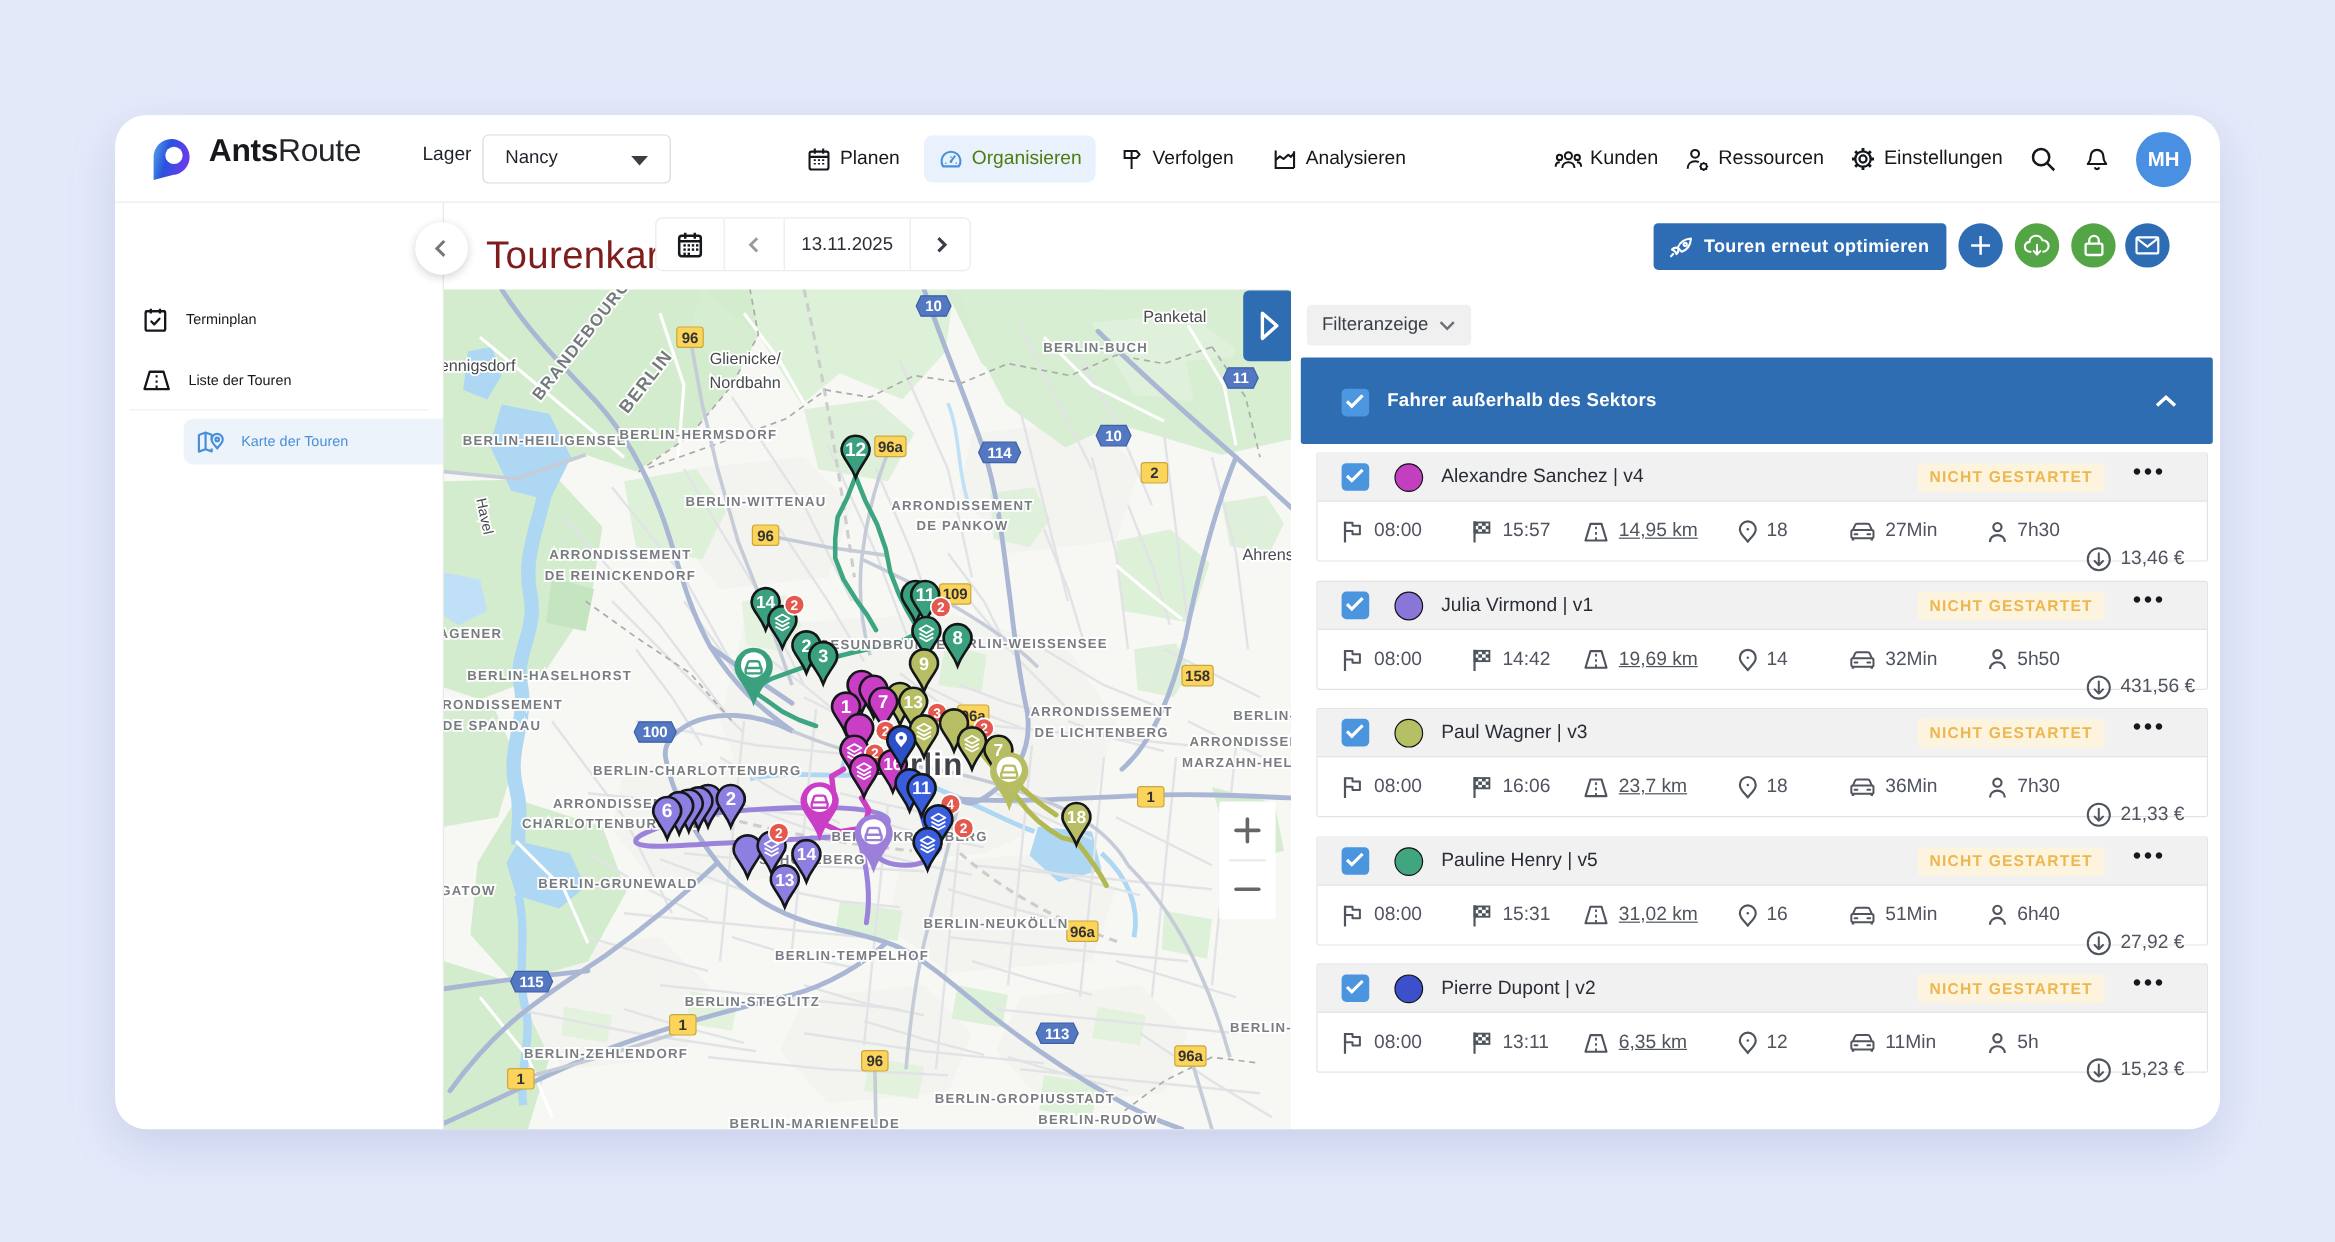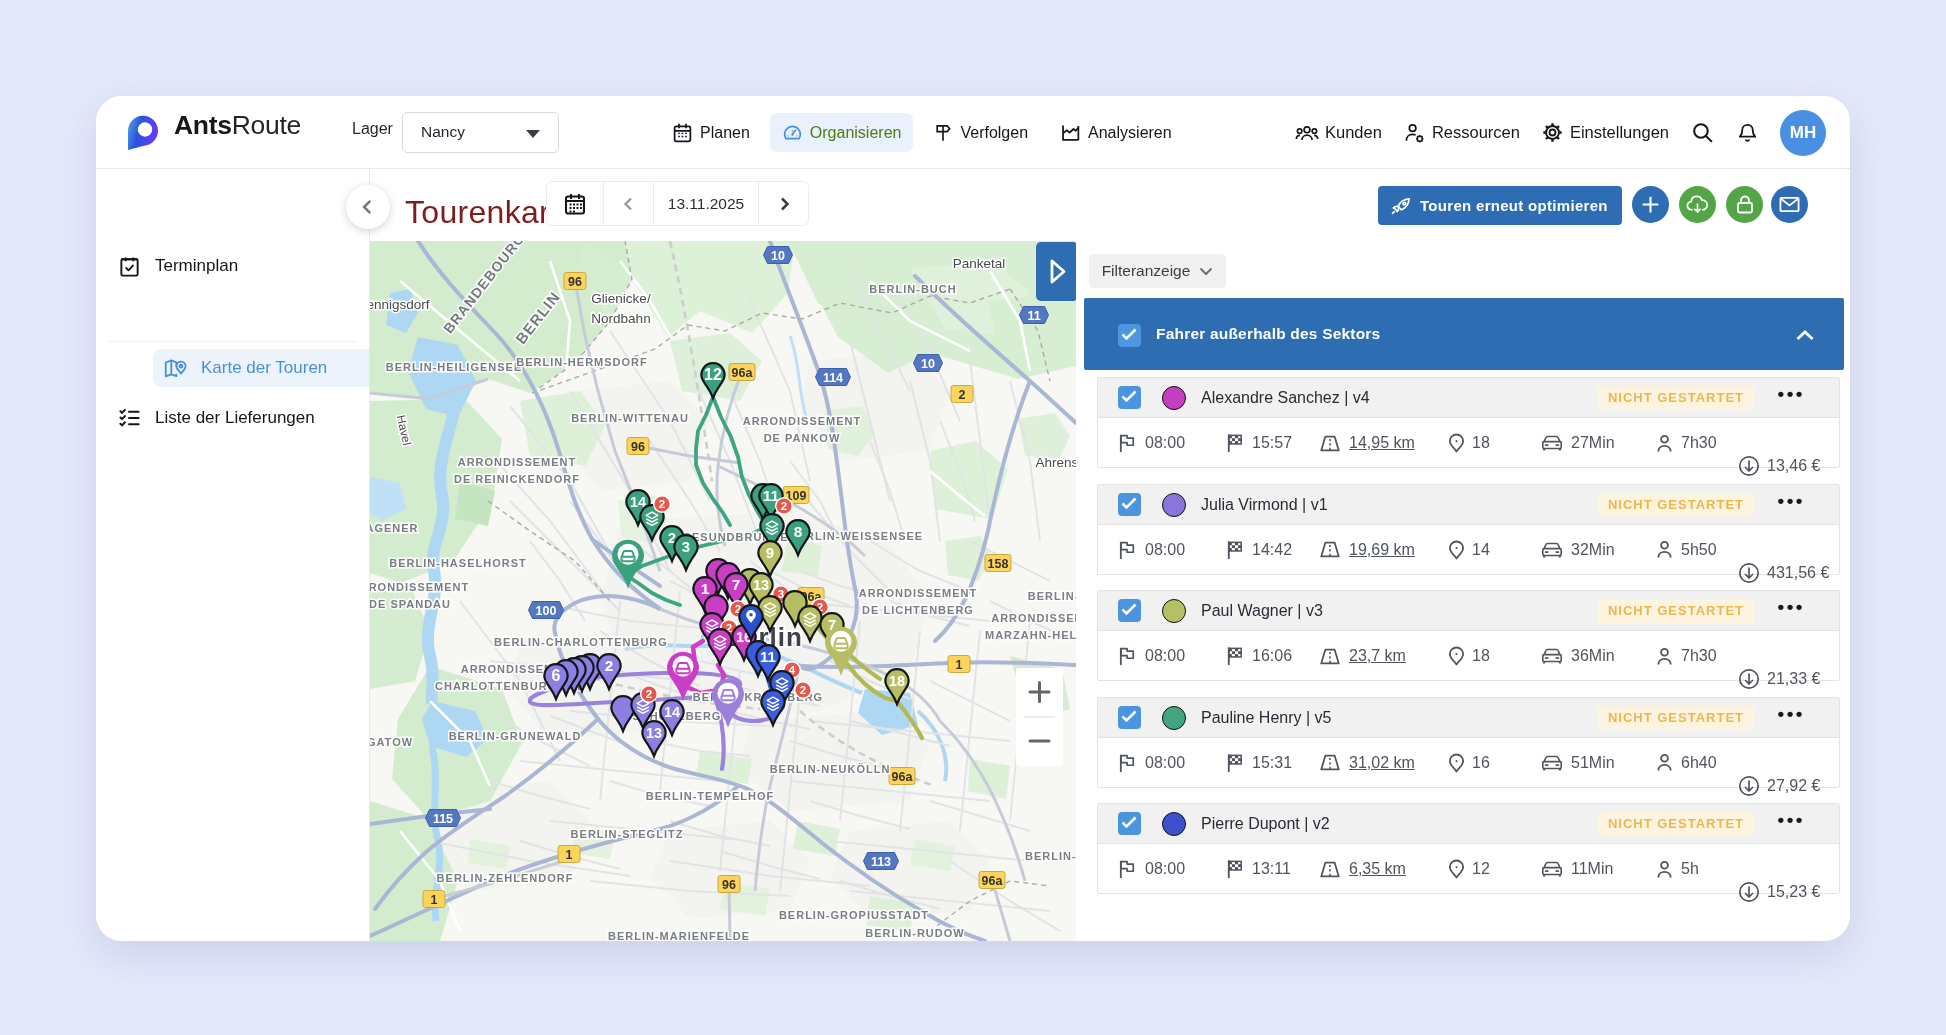--- a/index.html
+++ b/index.html
@@ -37,21 +37,21 @@
 .dgc4 { width:50px; border-left:1px solid #ececec;}
 .chev { stroke:#9a9a9a; stroke-width:2.4; fill:none; }
 .chevd { stroke:#3a3f47; stroke-width:2.6; fill:none; }
 
 .optbtn { position:absolute; left:1008px; top:17px; height:39px; padding:0 14px 0 11px; background:#2e6db4; border-radius:4px; display:flex; align-items:center; gap:8px; color:#fff; font-size:15px; font-weight:700; letter-spacing:0.3px; }
 .cbtn { position:absolute; top:17px; width:37px; height:37px; border-radius:50%; display:flex; align-items:center; justify-content:center; }
 .cbtn.blue { background:#2e6db4; }
 .cbtn.green { background:#54a546; }
 
 .side { position:absolute; left:0; top:73px; width:273px; height:772px; background:#fff; }
-.sitem { position:absolute; left:12px; width:249px; height:38px; display:flex; align-items:center; gap:14px; padding-left:10px; font-size:17px; color:#14171c; border-radius:8px; }
+.sitem { position:absolute; left:12px; width:249px; height:38px; display:flex; align-items:center; gap:14px; padding-left:10px; font-size:12px; color:#14171c; border-radius:8px; }
 .sitem svg { display:block; flex:none; }
 .sitem.sel { background:#edf3fb; color:#4a90d9;margin-left:45px; }
 .sdiv { position:absolute; left:12px; width:249px; height:1px; background:#efefef; }
 
 .map { position:absolute; left:274px; top:145px; width:706px; height:700px; overflow:hidden; }
 
 .panel { position:absolute; left:980px; top:145px; width:774px; height:700px; background:#fff; }
 .filterbtn { position:absolute; left:13px; top:13px; width:137px; height:34px; background:#f0f0f0; border-radius:4px; display:flex; align-items:center; justify-content:center; gap:9px; font-size:15.5px; color:#3a3f47; }
 .bluehead { position:absolute; left:8px; top:57px; width:760px; height:72px; background:#2e6db1; border-radius:2px; }
 .bluehead .cb { position:absolute; left:34px; top:26px; }
@@ -156,30 +156,30 @@
         </div>
       <div class="avatar">MH</div>
     </div>
   </div>
   <div class="side">
     <div class="sitem" style="top:78px"><svg width="23" height="23" viewBox="0 0 24 24" fill="none" stroke="#14171c" stroke-width="2">
           <rect x="3.5" y="4.5" width="17" height="17" rx="1.5"></rect>
           <path d="M3.5 4.5h17M8 2.5v4M16 2.5v4"></path>
           <path d="M8.5 13.5l2.5 2.5 4.5-5" stroke-linecap="round" stroke-linejoin="round"></path>
         </svg>Terminplan</div>
+    <div class="sitem" style="top:129px"><svg width="25" height="22" viewBox="0 0 26 22" fill="none" stroke="#14171c" stroke-width="2">
+          <path d="M7 3.5h12l4.5 15H2.5z" stroke-linejoin="round"></path>
+          <path d="M13 6.5v2M13 11v2M13 15.5v2" stroke-width="1.8"></path>
+        </svg>Liste der Touren</div>
     <div class="sdiv" style="top:172px"></div>
     <div class="sitem sel" style="top:180px"><svg width="24" height="23" viewBox="0 0 26 24" fill="none" stroke="#4a90d9" stroke-width="2">
           <path d="M3 5.5l6-2.2v15l-6 2.2zM9 3.3l5.5 2v4.5M9 18.3l5.5 2v-2.5" stroke-linejoin="round"></path>
           <path d="M19.5 4.5a5 5 0 0 1 5 5c0 3.4-3.4 5.5-5 8-1.6-2.5-5-4.6-5-8a5 5 0 0 1 5-5z" stroke-linejoin="round"></path>
           <circle cx="19.5" cy="9.5" r="1.6"></circle>
         </svg>Karte der Touren</div>
-    <div class="sitem" style="top:230px"><svg width="23" height="22" viewBox="0 0 24 23" fill="none" stroke="#14171c" stroke-width="2.1">
-          <path d="M2.5 4.5l1.7 1.7 3-3.2M2.5 11l1.7 1.7 3-3.2M2.5 17.5l1.7 1.7 3-3.2" stroke-linecap="round" stroke-linejoin="round"></path>
-          <path d="M11.5 5h10M11.5 11.5h10M11.5 18h10" stroke-linecap="round"></path>
-        </svg>Liste der Lieferungen</div>
   </div>
   <div class="subbar">
     <div class="title">Tourenkarte</div>
     <div class="dategrp">
       <div class="cell dgc1">
           <svg width="24" height="24" viewBox="0 0 24 24" fill="none" stroke="#14171c" stroke-width="2.1">
             <rect x="3" y="4.5" width="18" height="17" rx="2"></rect>
             <path d="M3 9h18M8 2v5M16 2v5"></path>
             <g fill="#14171c" stroke="none">
               <rect x="6.5" y="11.5" width="2" height="2"></rect>

